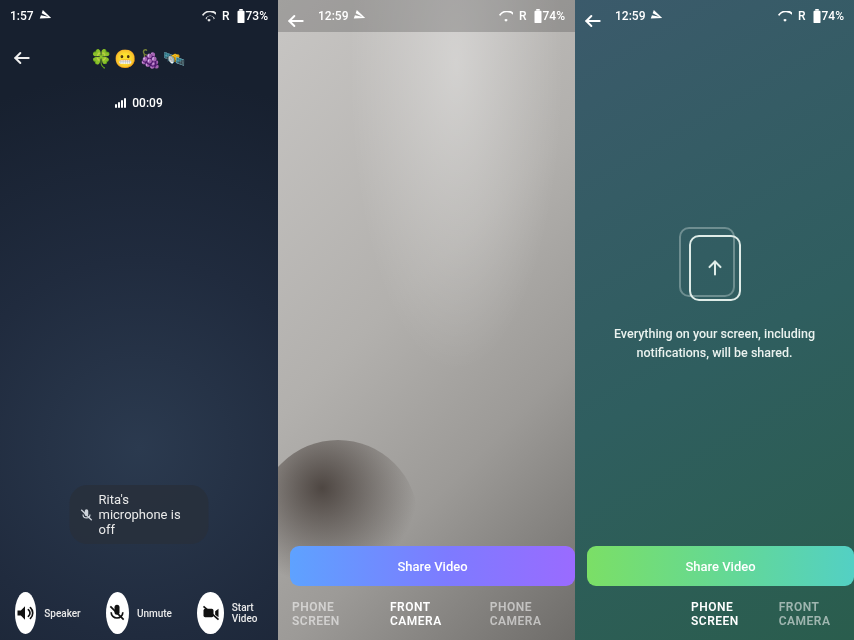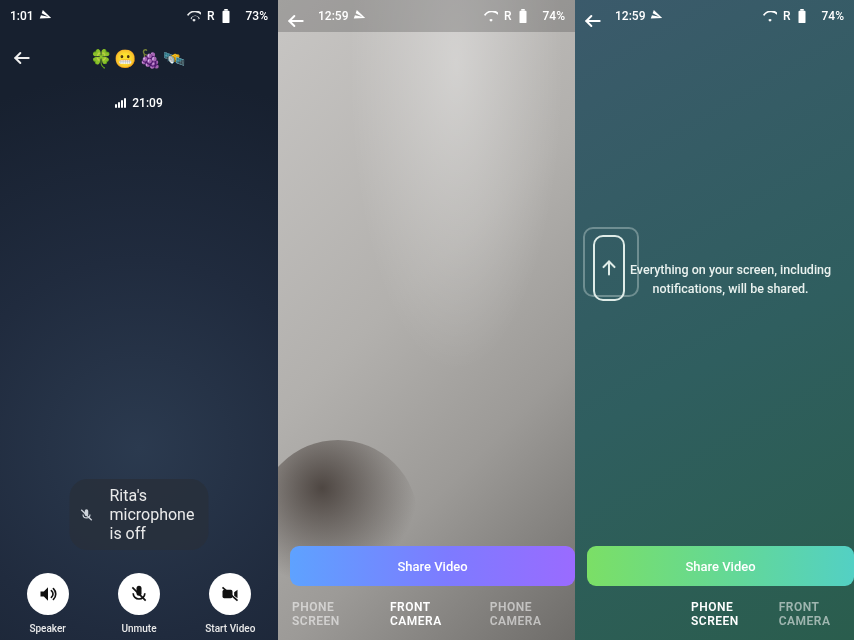--- a/index.html
+++ b/index.html
@@ -9,77 +9,77 @@
   .s2{width:297px;background:linear-gradient(135deg,#c8c6c4 0%,#b2b0ad 45%,#9c9a97 70%,#6e6c69 100%)}
   .s3{width:279px;background:linear-gradient(150deg,#3b5a6b 0%,#2f5e5f 55%,#2a5d4d 100%)}
 
   
   .status{display:flex;align-items:center;height:32px;padding:0 10px;font-size:12px;font-weight:500}
   .status.dark{color:#fff}
   .status .time{flex:0 0 auto}
   .status .plane{margin-left:8px;transform:rotate(20deg)}
   .status .spacer{flex:1}
   .status .ico{margin-left:6px;display:inline-flex;align-items:center}
-  .status .bat{margin-left:15px}
+  .status .bat{margin-left:0}
 
   
   .topbar1{display:flex;align-items:center;height:52px;padding:0 4px}
   .back-btn{width:36px;height:36px;display:flex;align-items:center;justify-content:center;color:#eee}
   .emoji-row{flex:1;display:flex;justify-content:center;font-size:18px;letter-spacing:2px;position:relative;left:-18px}
   .caller{color:#fff;text-align:center;margin-top:6px}
   .caller-name{font-size:20px;font-weight:500}
   .caller-sub{margin-top:6px;font-size:12px;font-weight:500;display:inline-flex;align-items:center;gap:6px}
   .sigbars{display:inline-flex;align-items:flex-end;gap:1px}
   .sigbars span{width:2px;background:#fff;border-radius:1px}
   .sigbars .b1{height:4px}.sigbars .b2{height:6px}.sigbars .b3{height:8px}.sigbars .b4{height:10px}
 
   
-  .mic-pill{position:absolute;left:50%;bottom:90px;transform:translateX(-50%);background:rgba(40,48,60,.9);color:#eaeaea;font-size:16px;border-radius:18px;padding:7px 14px 7px 10px;display:flex;align-items:center;gap:16px}
+  .mic-pill{position:absolute;left:50%;bottom:96px;transform:translateX(-50%);background:rgba(40,48,60,.9);color:#eaeaea;font-size:13px;border-radius:18px;padding:7px 14px 7px 10px;display:flex;align-items:center;gap:5px}
   .mic-pill .mic-off-ico{display:inline-flex}
 
   .btn-row{position:absolute;bottom:6px;left:0;right:0;display:flex;justify-content:space-around;align-items:flex-start;padding:0 2px}
-  .call-btn{display:flex;flex-direction:column;align-items:center;gap:8px;width:66px}
+  .call-btn{display:flex;align-items:center;gap:8px;width:66px}
   .circle{width:42px;height:42px;border-radius:50%;display:flex;align-items:center;justify-content:center}
   .circle.white{background:#fff;color:#111}
   .circle.red{background:#e74035;color:#fff}
   .btn-label{color:#eaeaea;font-size:10px;font-weight:500}
 
   
   .overlay-back{position:absolute;top:5px;left:2px;width:32px;height:32px;display:flex;align-items:center;justify-content:center;color:#fff}
 
   
   .share-panel{position:absolute;left:12px;right:0;bottom:12px}
   .share-btn{height:40px;border-radius:9px;display:flex;align-items:center;justify-content:center;color:#fff;font-size:13px;font-weight:500}
   .share-btn.purple{background:linear-gradient(90deg,#5ea2ff 0%,#7d7bff 55%,#9a6bff 100%)}
   .share-btn.green{background:linear-gradient(90deg,#7bdf66 0%,#63d897 55%,#53d0c4 100%)}
   .tab-row{display:flex;gap:18px;margin-top:14px;padding:0 2px;justify-content:center}
   .tab{font-size:12px;font-weight:600;letter-spacing:.5px;color:rgba(255,255,255,.55)}
   .tab.active{color:#fff}
   .s3 .tab-row{justify-content:space-between;padding:0 4px}
   .s3 .tab-row .tab:first-child{margin-left:100px}
 
   
-  .share-info{position:absolute;top:235px;left:0;right:0;display:flex;align-items:center;color:#eaf2ef;text-align:center;padding:0 18px}
+  .share-info{position:absolute;top:235px;left:0;right:0;display:flex;flex-direction:column;align-items:center;color:#eaf2ef;text-align:center;padding:0 18px}
   .up-card{width:52px;height:66px;border:2px solid #dfece8;border-radius:10px;position:relative;margin-bottom:24px}
   .up-card::before{content:"";position:absolute;left:-12px;top:-10px;width:52px;height:66px;border:2px solid rgba(223,236,232,.35);border-radius:10px}
   .up-arrow{position:absolute;inset:0;display:flex;align-items:center;justify-content:center}
   .share-text{font-size:12.5px;font-weight:500;line-height:1.5}
 
   
   .sil{position:absolute;left:-20px;bottom:40px;width:160px;height:160px;border-radius:50%;background:radial-gradient(circle at 40% 30%,rgba(40,30,25,.7),rgba(40,30,25,0) 65%)}
   .s2 .sheen{position:absolute;inset:0;background:radial-gradient(ellipse 60% 80% at 60% 10%,rgba(255,255,255,.35),rgba(255,255,255,0) 60%)}
 
   svg{display:block}
 </style>
 </head>
 <body>
 
 <div class="screen s1">
   <div class="status dark">
-    <span class="time">1:01</span>
+    <span class="time">1:57</span>
     <span class="ico plane">
       <svg width="12" height="12" viewBox="0 0 24 24" fill="#fff">
           <path d="M2 21l21-9L2 3v7l15 2-15 2z"></path>
         </svg>
     </span>
     <span class="spacer"></span>
     <span class="ico">
       <svg width="14" height="11" viewBox="0 0 24 18" fill="#fff">
           <path d="M12 18l3-3a4 4 0 00-6 0zM6 12l2-2a8 8 0 0112 0l2 2-2 2a6 6 0 00-12 0zM0 6l2-2a16 16 0 0124 0l-2 2A14 14 0 002 8z" opacity=".9"></path>
         </svg>
@@ -105,21 +105,21 @@
   </div>
 
   <div class="caller">
     <div class="caller-sub">
       <span class="sigbars">
           <span class="b1"></span>
           <span class="b2"></span>
           <span class="b3"></span>
           <span class="b4"></span>
         </span>
-      <span>21:09</span>
+      <span>00:09</span>
     </div>
   </div>
 
   <div class="mic-pill">
     <span class="mic-off-ico">
       <svg width="14" height="14" viewBox="0 0 24 24" fill="#cfd5dc">
           <path d="M12 14a3 3 0 003-3V5a3 3 0 10-6 0v6a3 3 0 003 3z"></path>
           <path d="M19 11a7 7 0 01-14 0h2a5 5 0 0010 0z"></path>
           <line x1="3" y1="3" x2="21" y2="21" stroke="#cfd5dc" stroke-width="2"></line>
         </svg>

